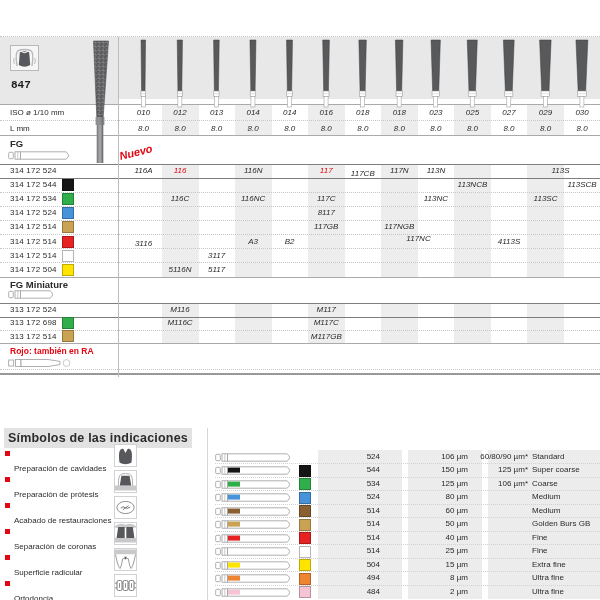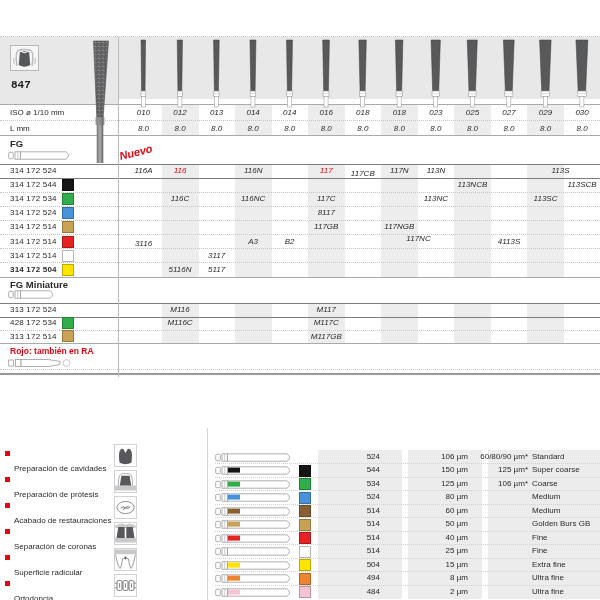--- a/index.html
+++ b/index.html
@@ -242,28 +242,28 @@
       <div class="cellv" style="left: 380.85px; top: 220.4px; line-height: 14.1px;">117NGB</div>
       <div class="rowlbl" style="top: 234.5px; line-height: 14.1px;">314 172 514</div>
       <div class="chip" style="top: 235.55px; background: rgb(230, 34, 34); border-color: rgba(0, 0, 0, 0.25);"></div>
       <div class="cellv" style="left: 234.65px; top: 234.5px; line-height: 14.1px;">A3</div>
       <div class="cellv" style="left: 271.2px; top: 234.5px; line-height: 14.1px;">B2</div>
       <div class="cellv" style="left: 490.5px; top: 234.5px; line-height: 14.1px;">4113S</div>
       <div class="rowlbl" style="top: 248.6px; line-height: 14.1px;">314 172 514</div>
       <div class="chip" style="top: 249.65px; background: rgb(255, 255, 255); border-color: rgb(181, 181, 183);"></div>
       <div class="cellv" style="left: 125px; top: 237px; line-height: 14.1px;">3116</div>
       <div class="cellv" style="left: 198.1px; top: 248.6px; line-height: 14.1px;">3117</div>
-      <div class="rowlbl" style="top: 262.7px; line-height: 14.1px; font-weight: bold;">314 172 504</div>
+      <div class="rowlbl" style="top: 262.7px; line-height: 14.1px;">314 172 504</div>
       <div class="chip" style="top: 263.75px; background: rgb(255, 228, 0); border-color: rgba(0, 0, 0, 0.25);"></div>
       <div class="cellv" style="left: 161.55px; top: 262.7px; line-height: 14.1px;">5116N</div>
       <div class="cellv" style="left: 198.1px; top: 262.7px; line-height: 14.1px;">5117</div>
       <div class="rowlbl" style="top: 303px; line-height: 13.3px;">313 172 524</div>
       <div class="cellv" style="left: 161.55px; top: 303px; line-height: 13.3px;">M116</div>
       <div class="cellv" style="left: 307.75px; top: 303px; line-height: 13.3px;">M117</div>
-      <div class="rowlbl" style="top: 316.3px; line-height: 13.3px;">428 172 534</div>
+      <div class="rowlbl" style="top: 316.3px; line-height: 13.3px;">313 172 698</div>
       <div class="chip" style="top: 316.95px; background: rgb(47, 174, 74); border-color: rgba(0, 0, 0, 0.25);"></div>
       <div class="cellv" style="left: 161.55px; top: 316.3px; line-height: 13.3px;">M116C</div>
       <div class="cellv" style="left: 307.75px; top: 316.3px; line-height: 13.3px;">M117C</div>
       <div class="rowlbl" style="top: 329.6px; line-height: 13.3px;">313 172 514</div>
       <div class="chip" style="top: 330.25px; background: rgb(201, 162, 84); border-color: rgba(0, 0, 0, 0.25);"></div>
       <div class="cellv" style="left: 307.75px; top: 329.6px; line-height: 13.3px;">M117GB</div>
     </div>
   <div id="icon-layer">
       <div class="buricon" style="left: 8px; top: 150px;">
         <svg width="64" height="11" viewBox="0 0 64 11">
@@ -292,20 +292,23 @@
       <rect x="7.5" y="2.5" width="5.5" height="7"></rect>
       <path d="M13,2.5 H40 L52,4.4 V7.6 L40,9.5 H13 Z"></path>
       <circle cx="58.5" cy="6" r="3.4" stroke="#bdbdbf"></circle>
     </g>
         </svg>
       </div>
     </div>
 </div>
 
 <div id="bottom">
+  <div class="titlebar" style="left:4px;top:8px;width:188px;">
+    <span>Símbolos de las indicaciones</span>
+  </div>
   <div id="sec-div"></div>
   <div id="symbols-list">
       <div class="ind-item" style="top: 24px;">
         <div class="ind-bullet"></div>
         <div class="ind-lbl">Preparación de cavidades</div>
         <div class="ind-ico">
           <svg width="23" height="23" viewBox="0 0 23 23">
             <rect x="0.5" y="0.5" width="22" height="22" fill="#fff" stroke="#d2d2d4"></rect>
    <path d="M5.5,18.5 C4.5,10.5 5,6 7.5,5 C9.4,4.2 10.2,5.3 11.5,5.3 C12.8,5.3 13.6,4.2 15.5,5
      C18,6 18.5,10.5 17.5,18.5 C13.6,20.8 9.4,20.8 5.5,18.5 Z" fill="#57585c"></path>

